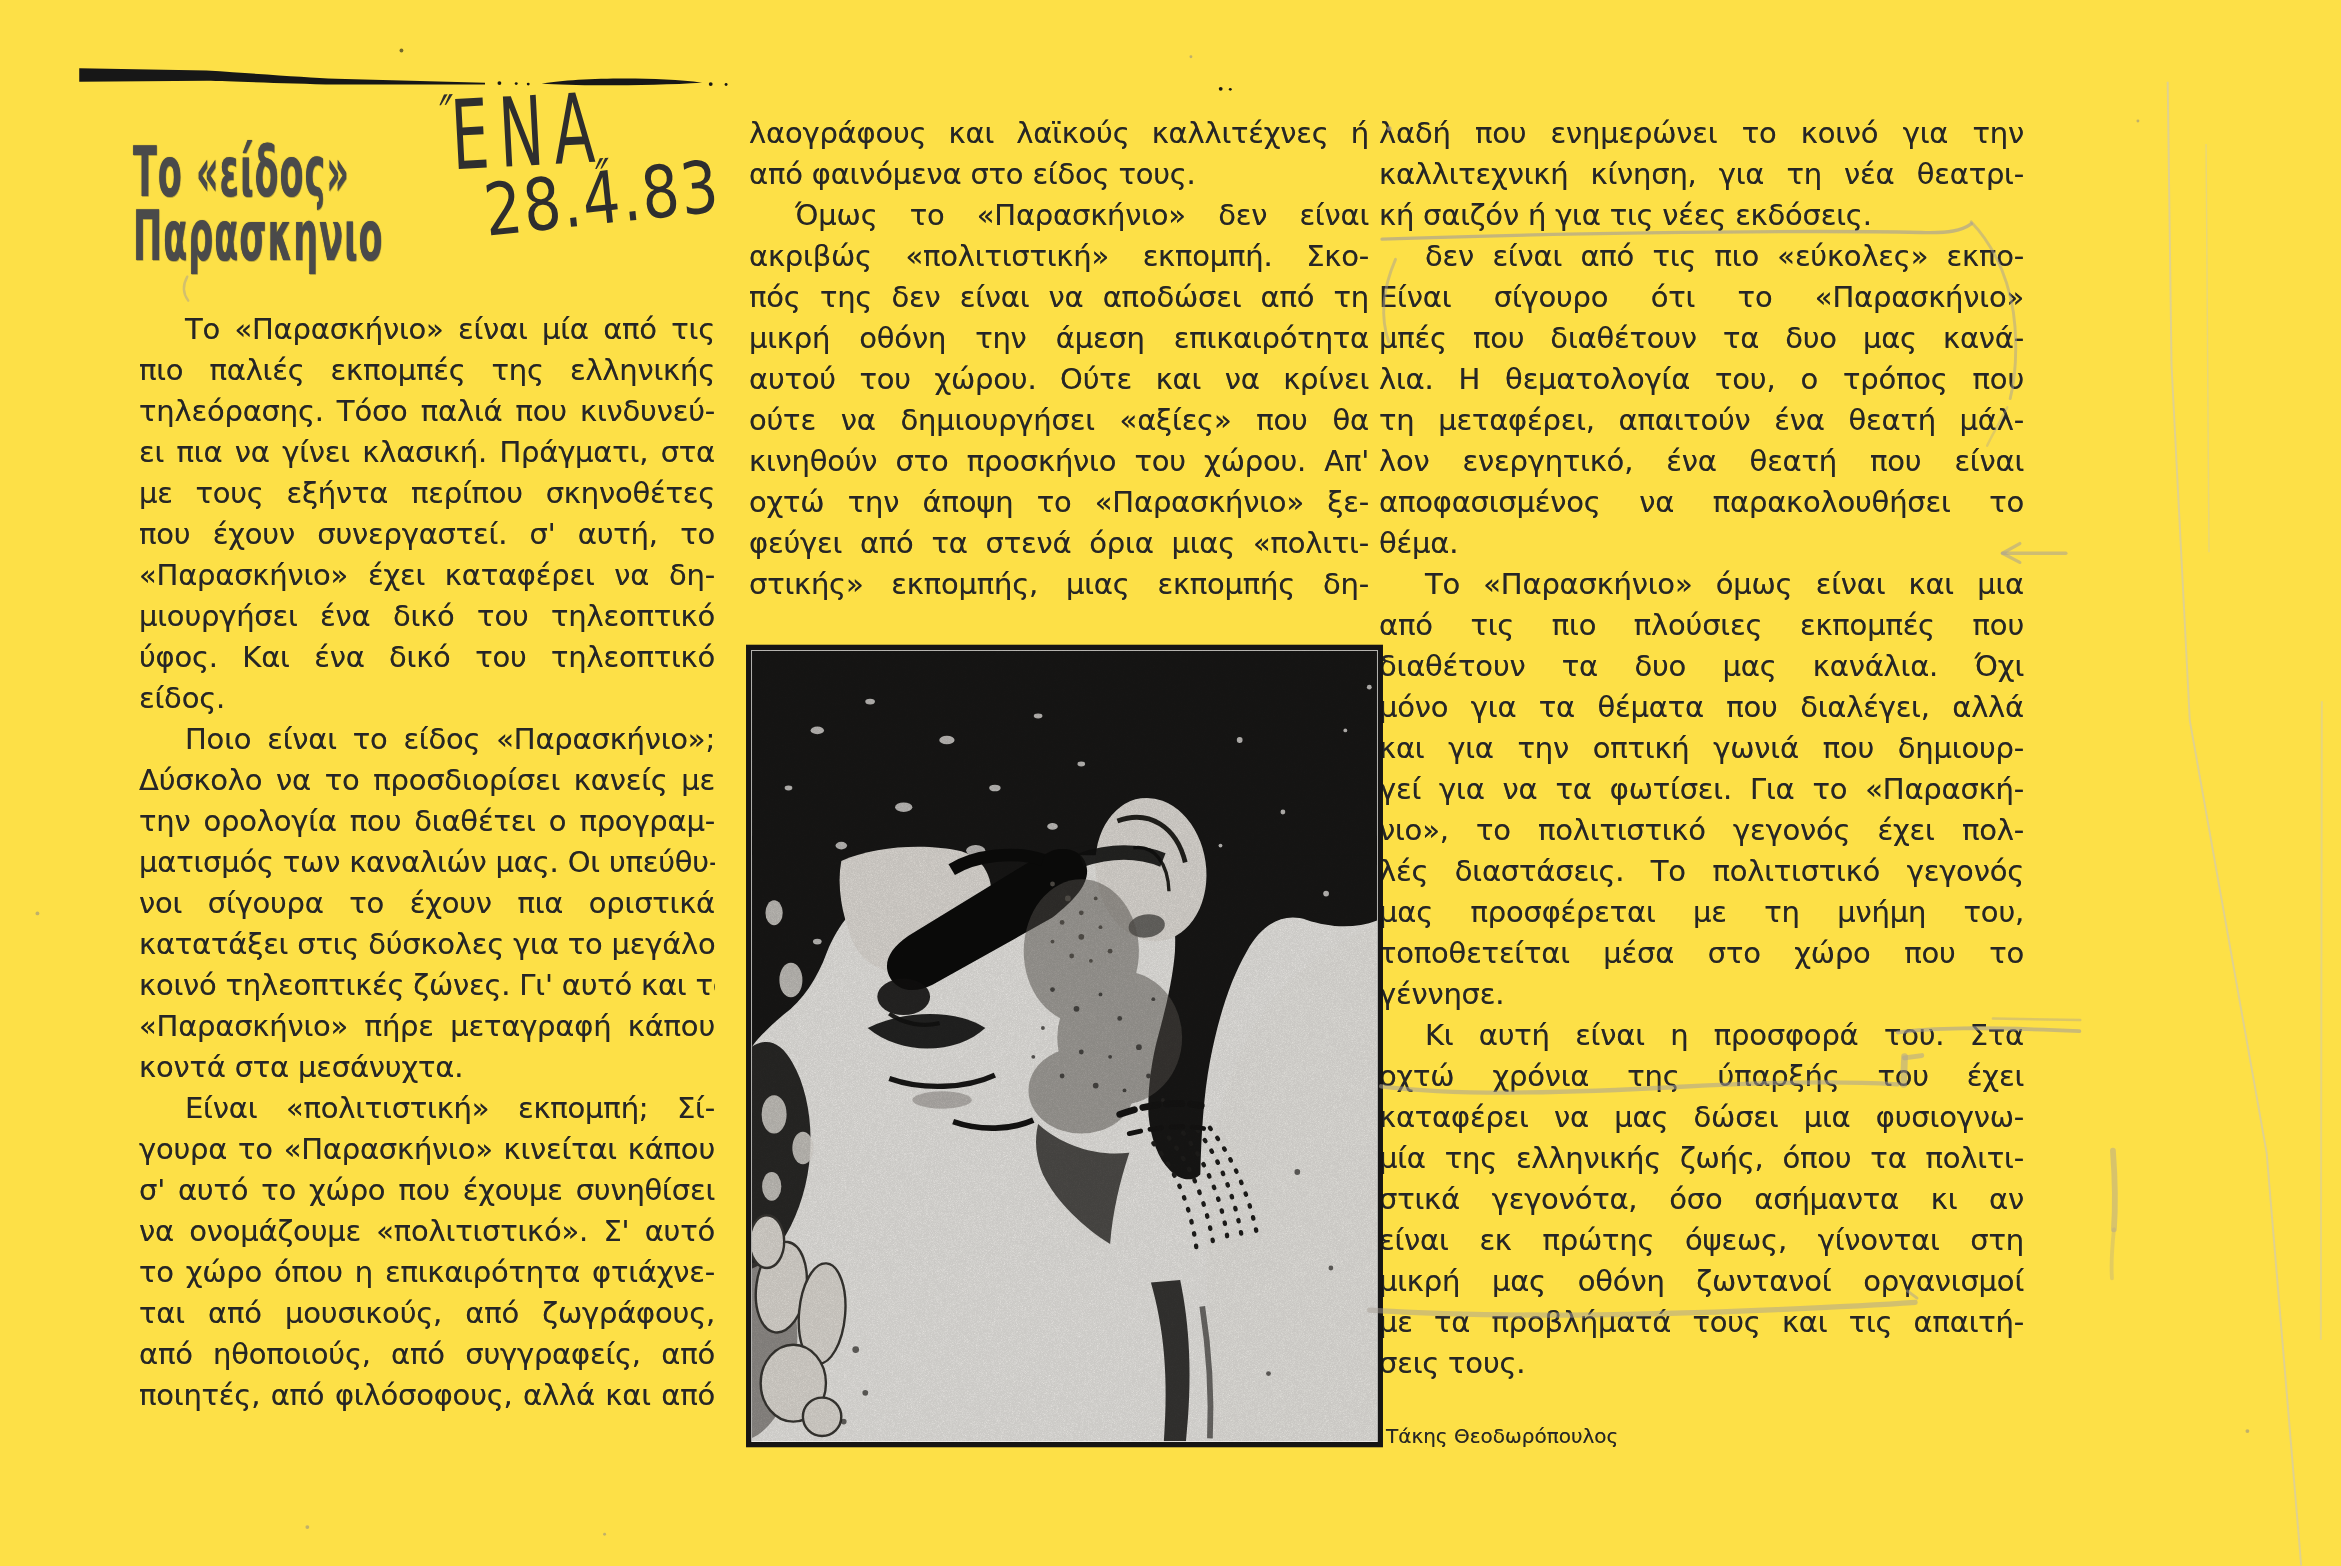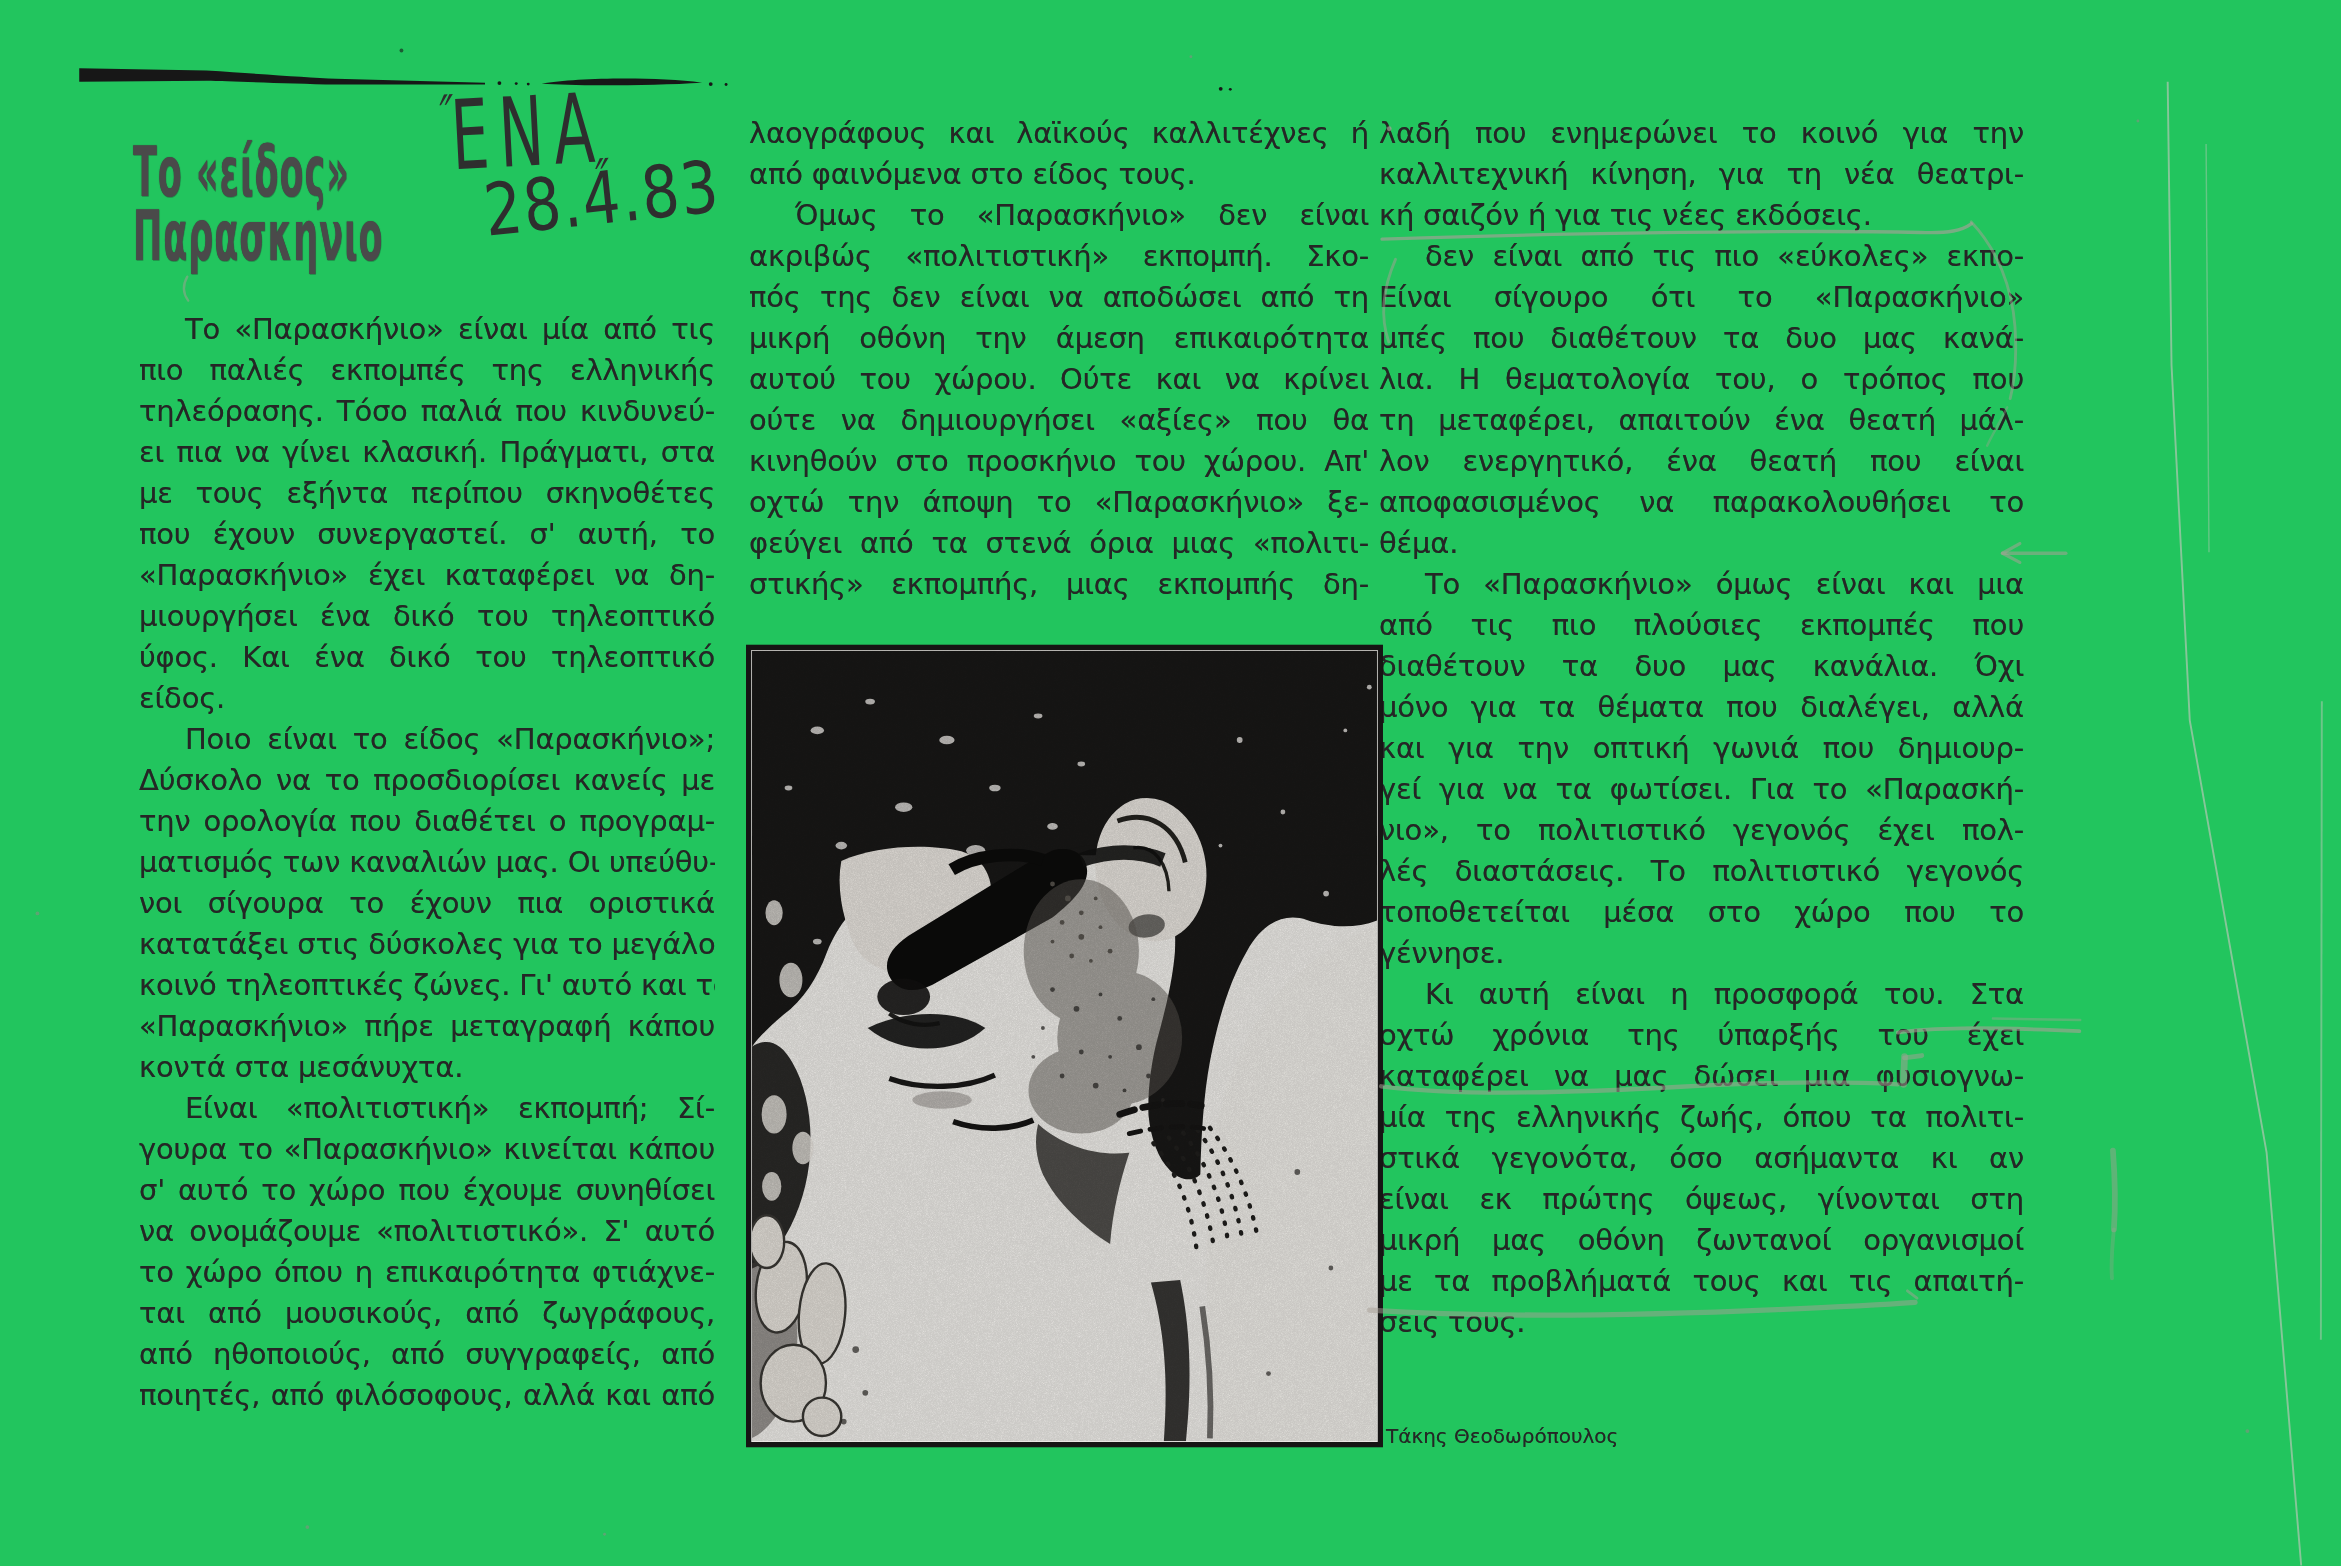--- a/index.html
+++ b/index.html
@@ -1,18 +1,18 @@
 <!DOCTYPE html>
 <html style="font-size:7.7px"><head>
 <meta charset="utf-8">
 <style>
   html,body{margin:0;padding:0;background:#e9e9e9;}
   .page{
     position:relative; width:2342px; height:1567px; overflow:hidden;
-    background:#22c55e;
+    background:#fde047;
     font-family:"DejaVu Sans", sans-serif;
     color:#262626;
   }
   
   .title{position:absolute; left:133px; top:140px;}
   .title-line{
     font-weight:bold; font-size:70px; line-height:64px; letter-spacing:1.9px;
     color:#4a4a4a; white-space:nowrap;
     transform:scaleX(0.50); transform-origin:0 0;
     text-shadow:0 0 1.4px rgba(35,35,35,.55), 1px 1px 0 rgba(35,35,35,.25);
@@ -135,20 +135,21 @@
       </div>
       <div class="para indent">
         <div class="line">Το «Παρασκήνιο» όμως είναι και μια</div>
         <div class="line">από τις πιο πλούσιες εκπομπές που</div>
         <div class="line">διαθέτουν τα δυο μας κανάλια. Όχι</div>
         <div class="line">μόνο για τα θέματα που διαλέγει, αλλά</div>
         <div class="line">και για την οπτική γωνιά που δημιουρ-</div>
         <div class="line">γεί για να τα φωτίσει. Για το «Παρασκή-</div>
         <div class="line">νιο», το πολιτιστικό γεγονός έχει πολ-</div>
         <div class="line">λές διαστάσεις. Το πολιτιστικό γεγονός</div>
+        <div class="line">μας προσφέρεται με τη μνήμη του,</div>
         <div class="line">τοποθετείται μέσα στο χώρο που το</div>
         <div class="line last">γέννησε.</div>
       </div>
       <div class="para indent">
         <div class="line">Κι αυτή είναι η προσφορά του. Στα</div>
         <div class="line">οχτώ χρόνια της ύπαρξής του έχει</div>
         <div class="line">καταφέρει να μας δώσει μια φυσιογνω-</div>
         <div class="line">μία της ελληνικής ζωής, όπου τα πολιτι-</div>
         <div class="line">στικά γεγονότα, όσο ασήμαντα κι αν</div>
         <div class="line">είναι εκ πρώτης όψεως, γίνονται στη</div>

